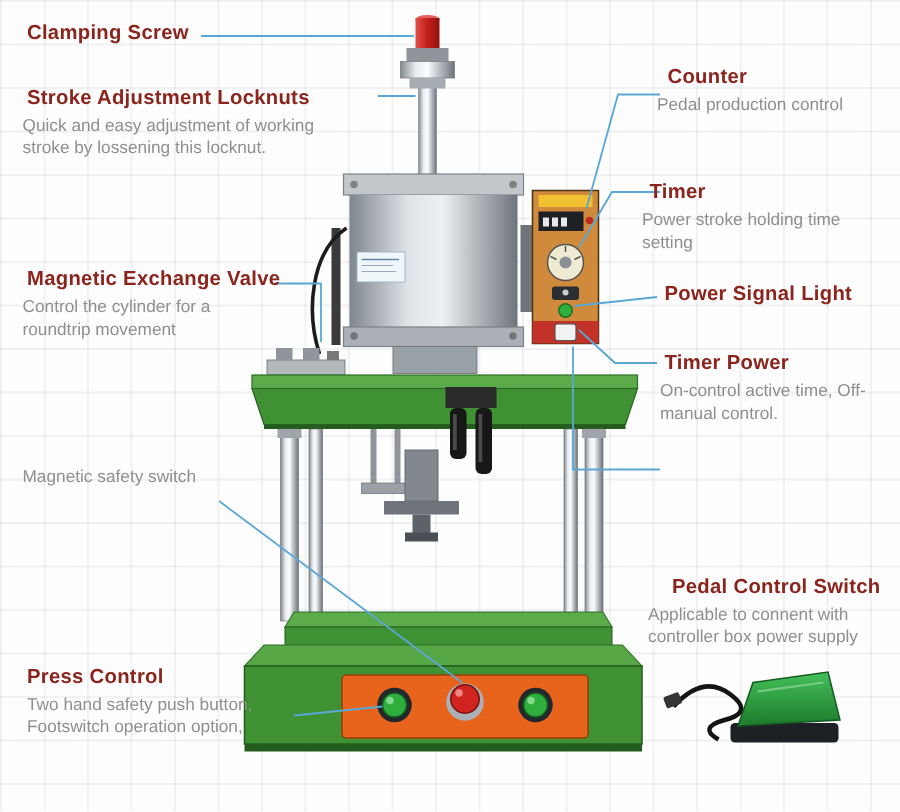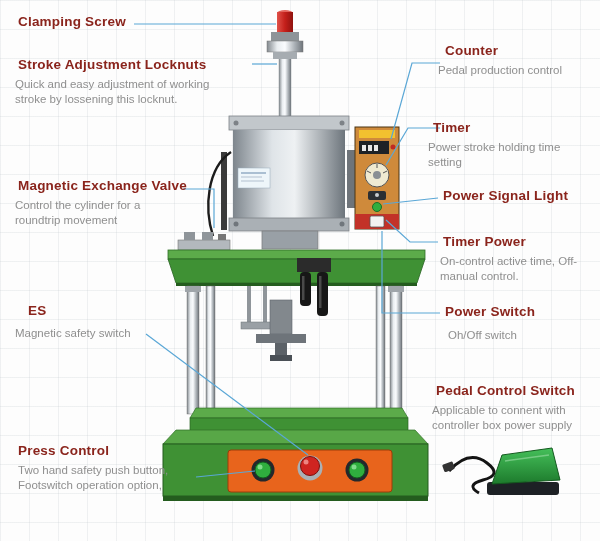--- a/index.html
+++ b/index.html
@@ -196,21 +196,20 @@
     <div class="ltitle" style="margin-left:3px">Stroke Adjustment Locknuts</div>
     <div class="ldesc" style="width:215px">Quick and easy adjustment of working stroke by lossening this locknut.</div>
   </div>
 
   <div class="label" style="left:15px; top:178px; width:180px">
     <div class="ltitle" style="margin-left:3px">Magnetic Exchange Valve</div>
     <div class="ldesc" style="width:155px">Control the cylinder for a roundtrip movement</div>
   </div>
 
   <div class="label" style="left:15px; top:303px; width:160px">
-    <div class="ltitle" style="margin-left:13px">ES</div>
     <div class="ldesc" style="margin-top:8px">Magnetic safety switch</div>
   </div>
 
   <div class="label" style="left:18px; top:443px; width:180px">
     <div class="ltitle" style="">Press Control</div>
     <div class="ldesc" style="width:170px">Two hand safety push button, Footswitch operation option,</div>
   </div>
 
   <div class="label" style="left:438px; top:43px; width:155px">
     <div class="ltitle" style="margin-left:7px">Counter</div>
@@ -224,23 +223,19 @@
 
   <div class="label" style="left:443px; top:188px; width:150px">
     <div class="ltitle">Power Signal Light</div>
   </div>
 
   <div class="label" style="left:440px; top:234px; width:155px">
     <div class="ltitle" style="margin-left:3px">Timer Power</div>
     <div class="ldesc" style="width:150px">On-control active time, Off-manual control.</div>
   </div>
 
-  <div class="label" style="left:445px; top:304px; width:140px">
-    <div class="ltitle">Power Switch</div>
-    <div class="ldesc" style="margin-left:3px; margin-top:9px">Oh/Off switch</div>
-  </div>
 
   <div class="label" style="left:432px; top:383px; width:166px">
-    <div class="ltitle" style="margin-left:4px">Pedal Control Switch</div>
+    <div class="ltitle" style="margin-left:16px">Pedal Control Switch</div>
     <div class="ldesc" style="width:162px">Applicable to connent with controller box power supply</div>
   </div>
 
 </div>
 
 </body></html>

